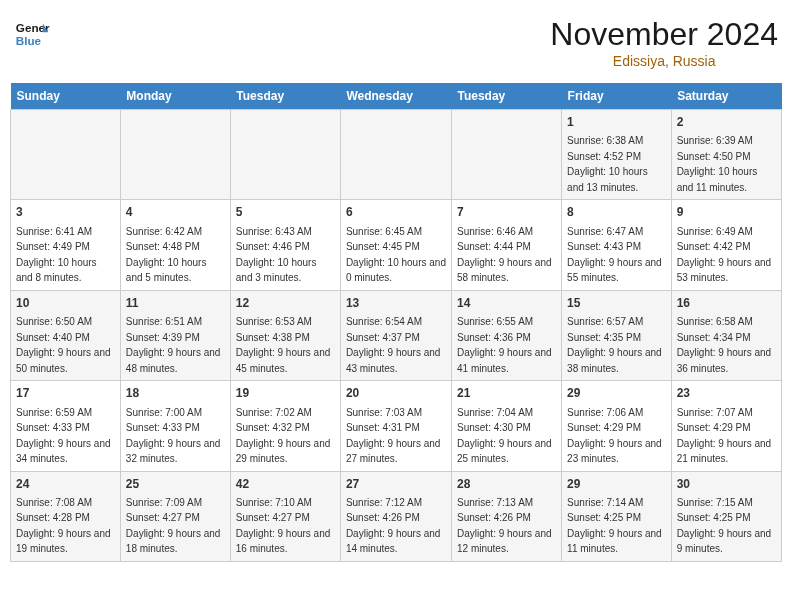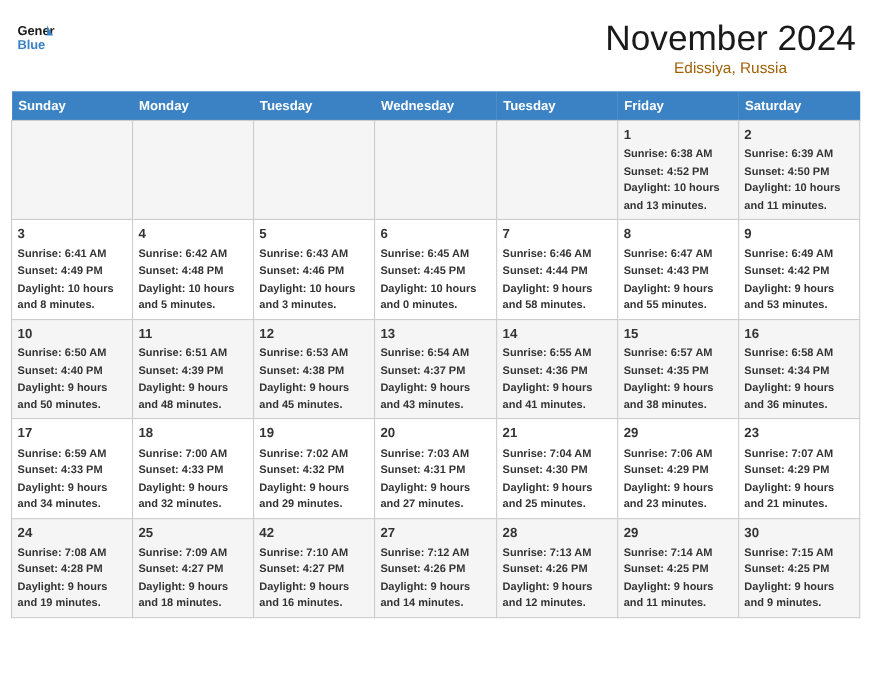--- a/index.html
+++ b/index.html
@@ -69,21 +69,20 @@
     }
     .day-num {
       font-weight: bold;
       font-size: 12px;
       display: block;
       margin-bottom: 2px;
     }
     .day-info {
       font-size: 10px;
       color: #333;
-      font-weight: bold;
     }
     .empty-cell {
       background-color: #f5f5f5;
     }
   </style>
 </head>
 <body>
 
 <div class="header">
   <div class="logo">

